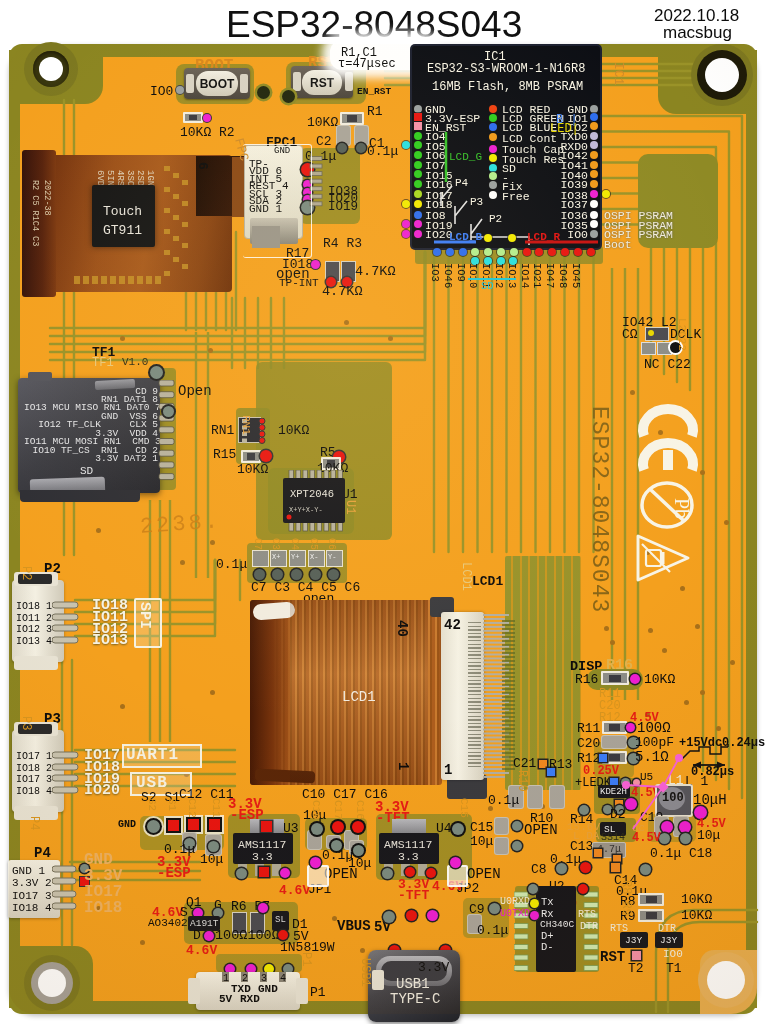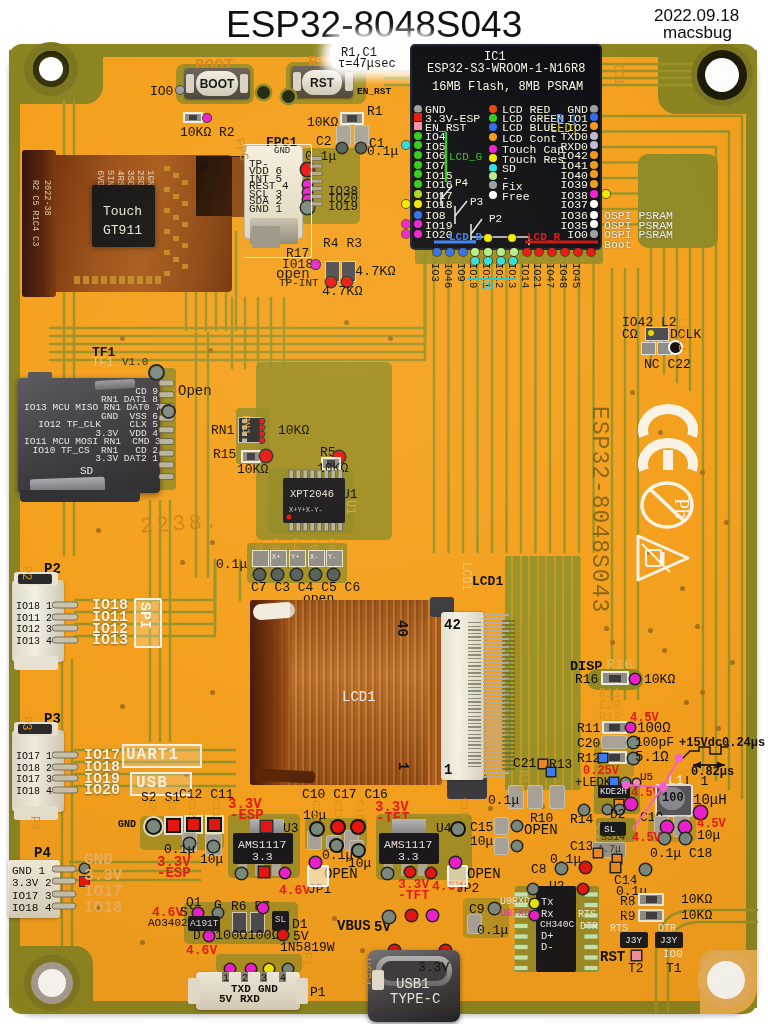--- a/index.html
+++ b/index.html
@@ -179,21 +179,21 @@
 <path d="M 8 136 L 58 158 L 8 180 Z" stroke-width="3" stroke-linejoin="round"></path>
 <g stroke-width="2.2">
 <rect x="16" y="150" width="15" height="16" rx="2"></rect>
 <line x1="33" y1="152" x2="33" y2="164" stroke-width="3"></line>
 <line x1="12" y1="144" x2="40" y2="172"></line>
 </g>
 </g>
     </svg>
 
 <div class="t sans" style="left:226px;top:6px;font-size:37px;letter-spacing:0px;color:#111">ESP32-8048S043</div>
-<div class="t sans" style="left:654px;top:7px;font-size:17px">2022.09.18</div>
+<div class="t sans" style="left:654px;top:7px;font-size:17px">2022.10.18</div>
 <div class="t sans" style="left:663px;top:24px;font-size:17px">macsbug</div>
 <div class="t" style="left:195px;top:58px;font-size:16px;color:#d8871c;font-weight:bold">BOOT</div>
 <div class="t" style="left:308px;top:55px;font-size:16px;color:#d8871c;font-weight:bold">RST</div>
 <div style="position:absolute;left:184px;top:68px;width:66px;height:31px;background:linear-gradient(#6a6258,#4a443c);border-radius:4px;box-shadow:0 1px 2px rgba(0,0,0,.4)"></div>
 <div style="position:absolute;left:186px;top:74px;width:8px;height:19px;background:#d8d2c4;border-radius:2px"></div>
 <div style="position:absolute;left:240px;top:74px;width:8px;height:19px;background:#d8d2c4;border-radius:2px"></div>
 <div style="position:absolute;left:196px;top:71px;width:42px;height:25px;background:linear-gradient(#f2eee2,#cfc9b8);border-radius:12px;display:flex;align-items:center;justify-content:center;font:bold 12px &quot;Liberation Sans&quot;,sans-serif;color:#111">BOOT</div>
 <div style="position:absolute;left:291px;top:66px;width:62px;height:32px;background:linear-gradient(#6a6258,#4a443c);border-radius:4px;box-shadow:0 1px 2px rgba(0,0,0,.4)"></div>
 <div style="position:absolute;left:293px;top:72px;width:8px;height:19px;background:#d8d2c4;border-radius:2px"></div>
 <div style="position:absolute;left:345px;top:72px;width:8px;height:19px;background:#d8d2c4;border-radius:2px"></div>

